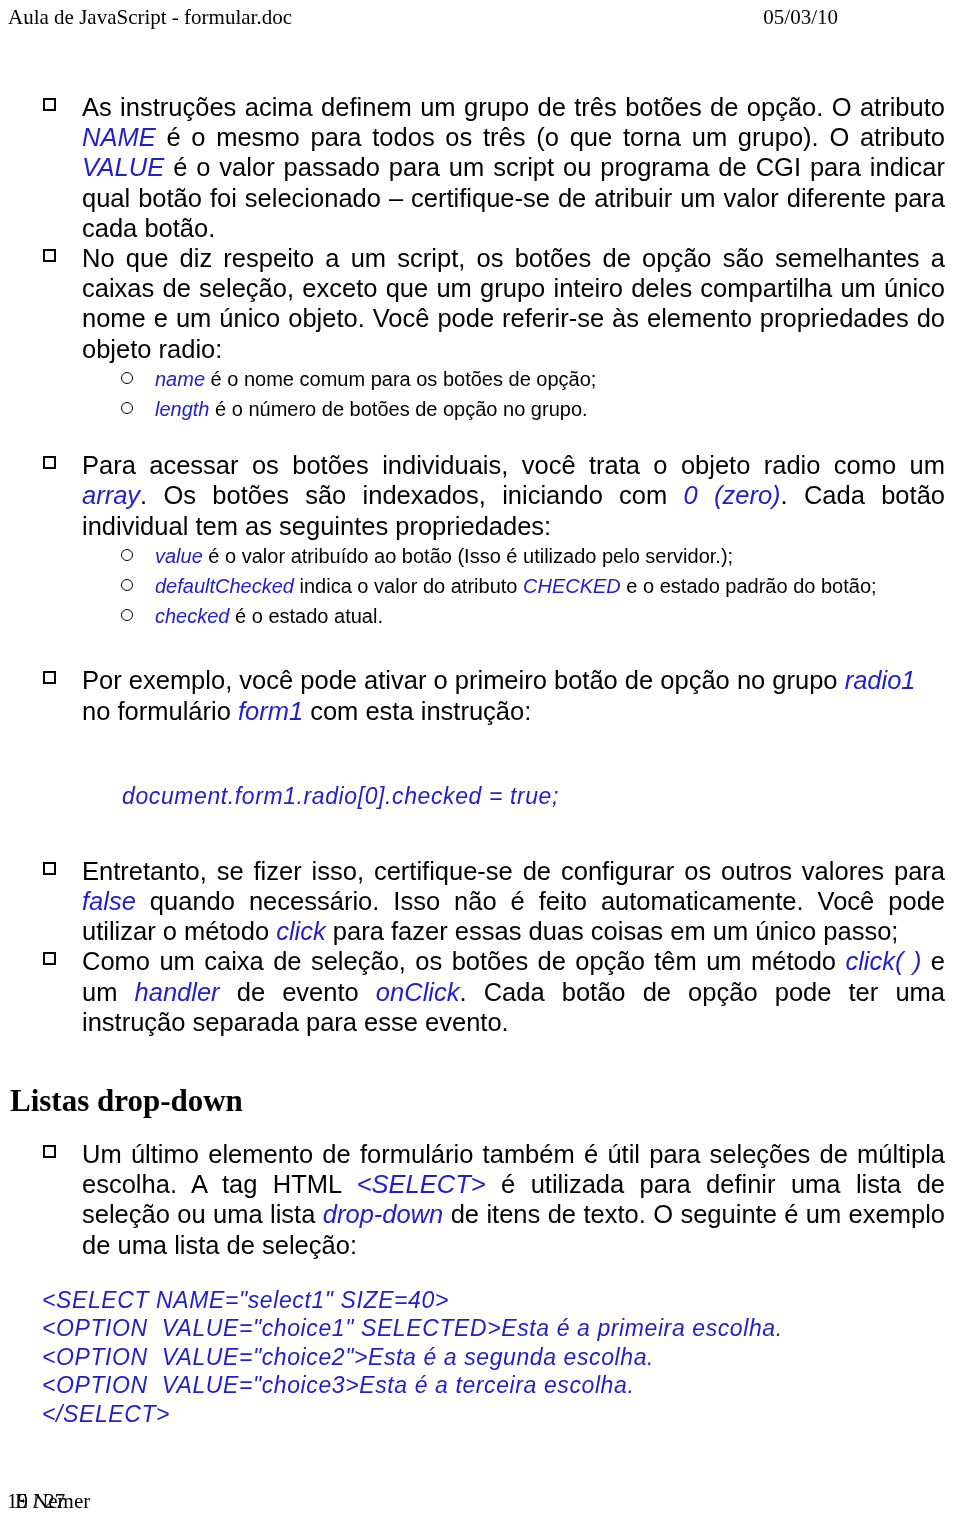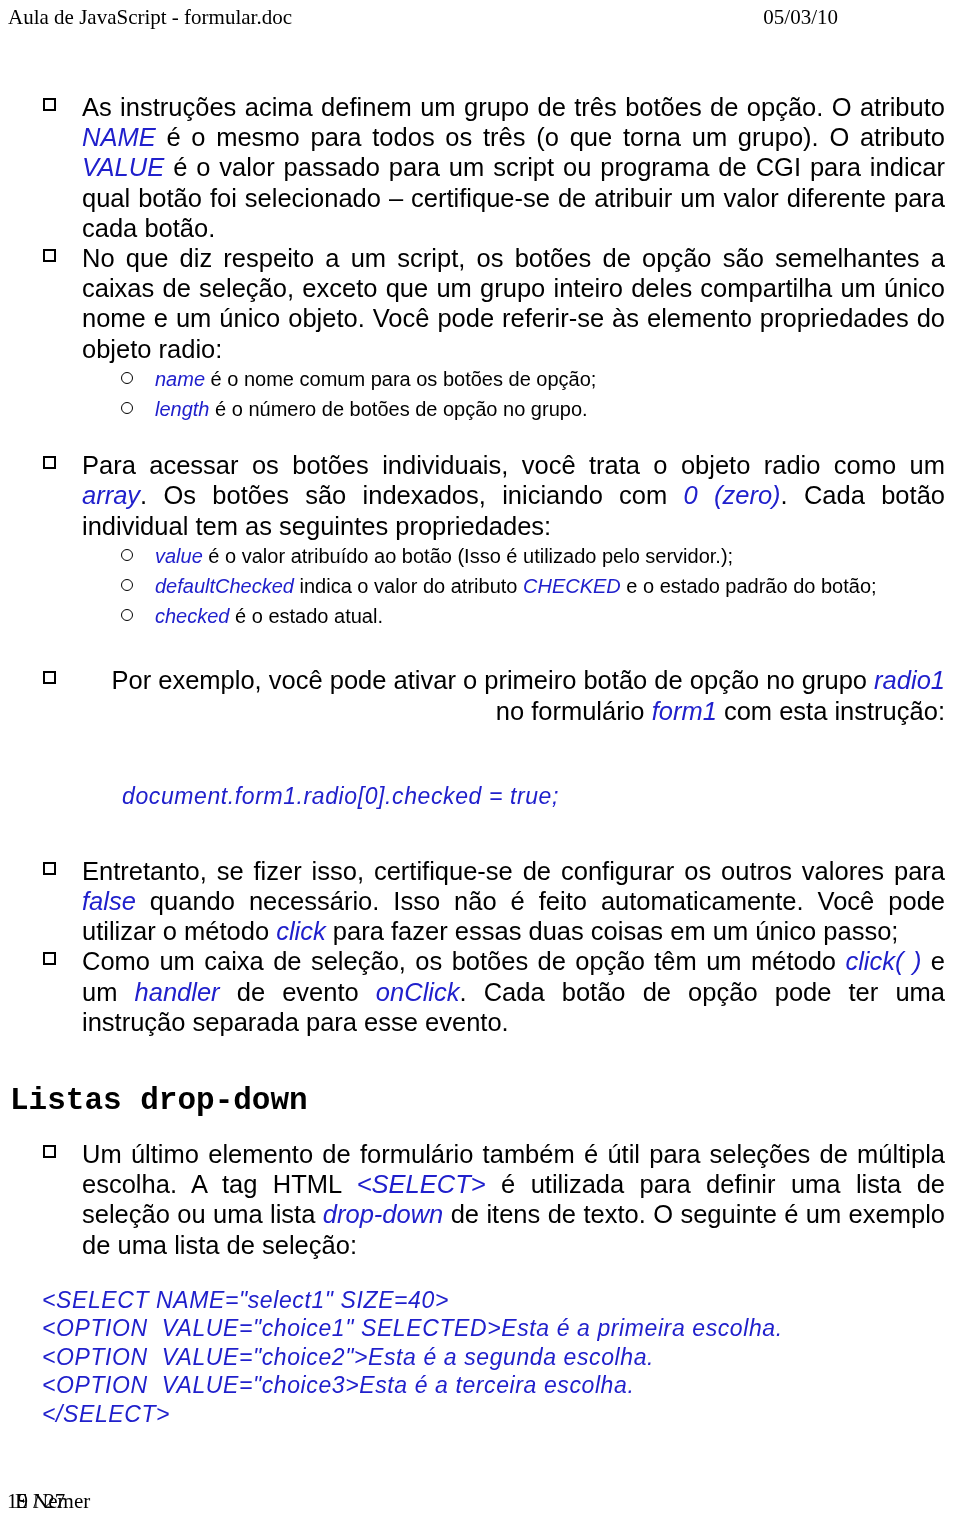--- a/index.html
+++ b/index.html
@@ -78,21 +78,21 @@
   
   .bullet-block {
     position: relative;
     margin: 0 0 0 0;
     padding: 0 15px 0 82px;   
     font-size: 25.5px;
     line-height: 30.2px;
     text-align: justify;
     letter-spacing: 0px;
   }
-  .bullet-block.nojustify { text-align: right; }
+  .bullet-block.nojustify { text-align: left; }
 
   .bullet-marker {
     position: absolute;
     left: 43px;
     top: 6px;
     width: 13px;
     height: 13px;
     border: 2px solid #000;
     box-sizing: border-box;
     background: #fff;
@@ -133,21 +133,21 @@
     font-family: "Liberation Sans", sans-serif;
     font-size: 23px;
     line-height: 28px;
     letter-spacing: 0.6px;
     padding-left: 122px;
     white-space: pre;
   }
 
   
   .section-heading {
-    font-family: Liberation Mono, monospace;
+    font-family: Liberation Serif, serif;
     font-weight: bold;
     font-size: 31px;
     line-height: 36px;
     padding-left: 10px;
     color: #000;
   }
 
   
   .code-block {
     color: #2020cc;

